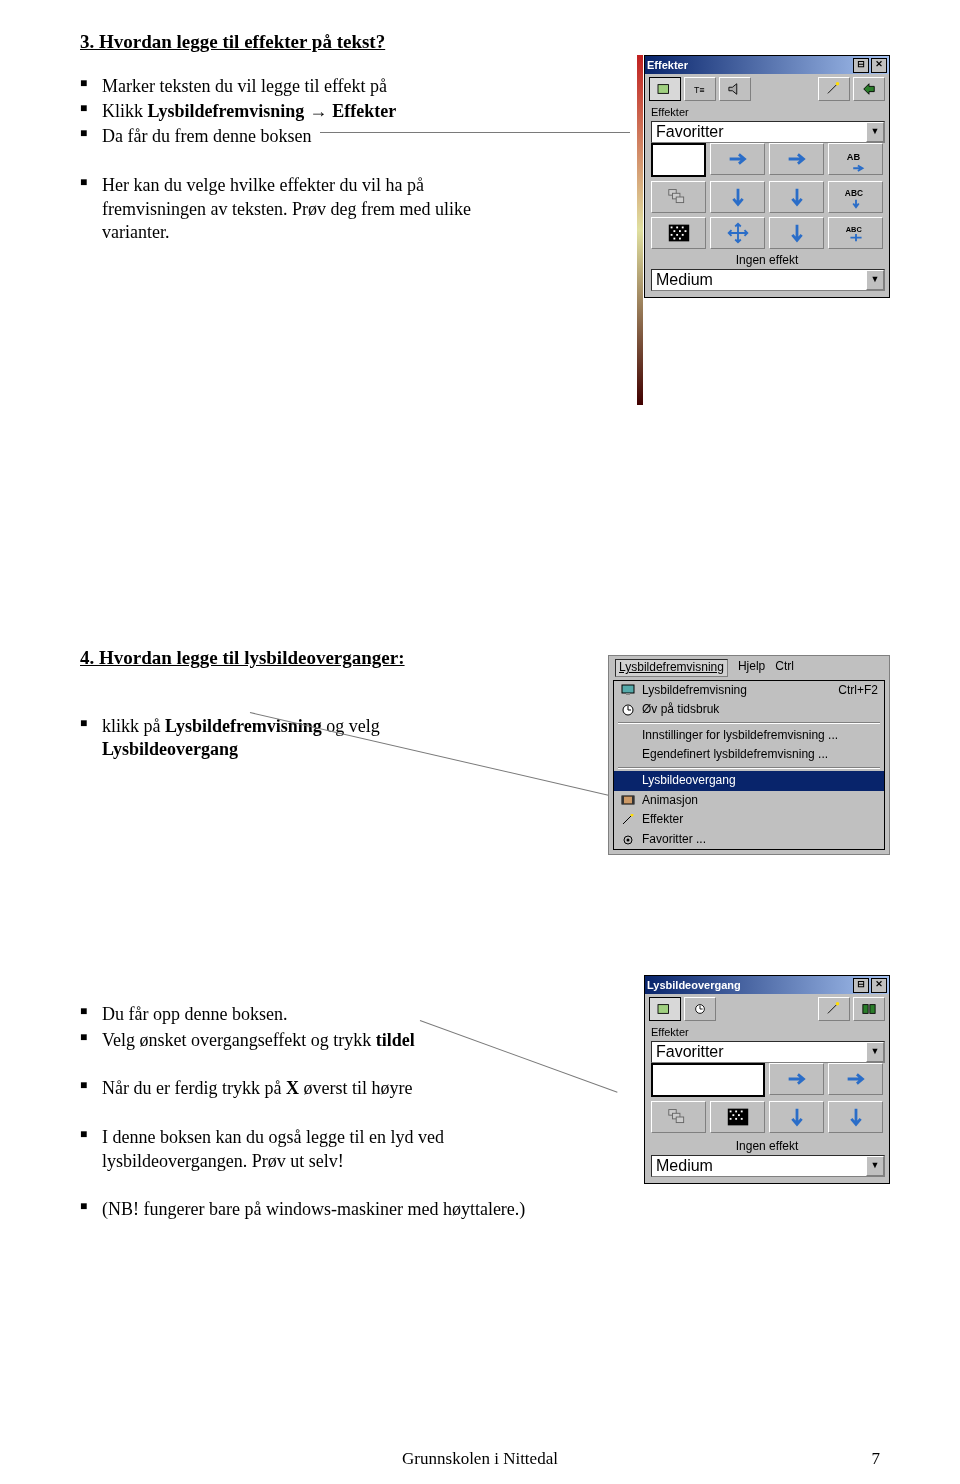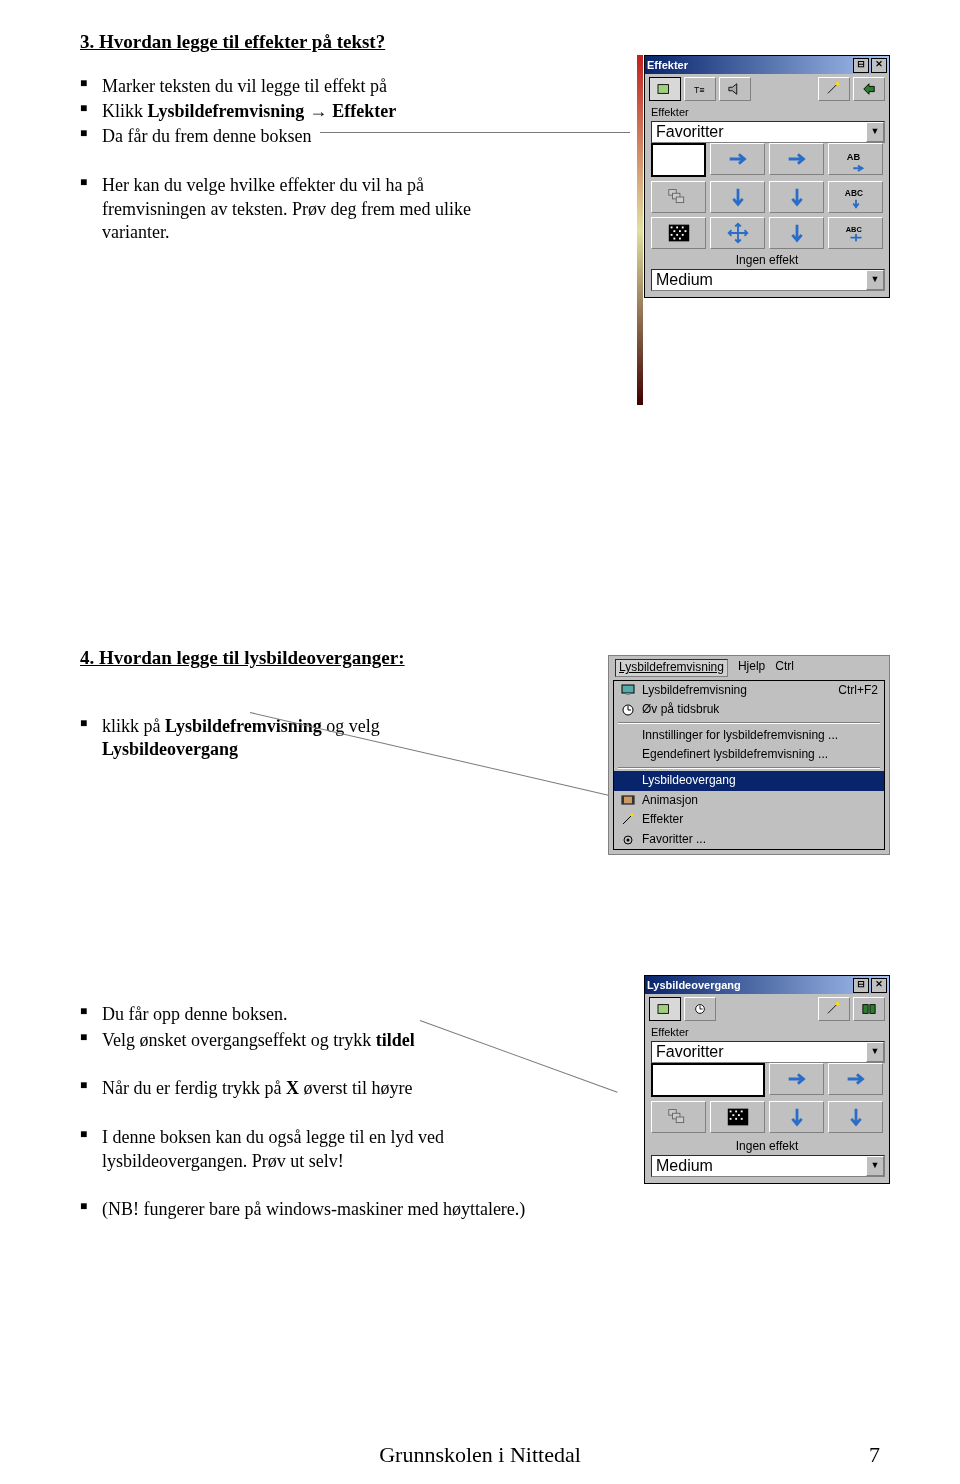--- a/index.html
+++ b/index.html
@@ -214,21 +214,21 @@
   .footer {
     position: absolute;
     bottom: 20px;
     left: 0; right: 0;
     display: flex;
     justify-content: center;
   }
   .footer-inner {
     width: 800px;
     display: flex;
-    font-size: 22px;
+    font-size: 17px;
   }
   .footer-inner .fc { flex: 1; text-align: center; }
   .footer-inner .fr { width: 20px; text-align: right; }
   .colorstrip {
     position: absolute;
     width: 6px;
     background: linear-gradient(#c02020, #e0e0a0, #400000);
   }
 </style>
 </head>

